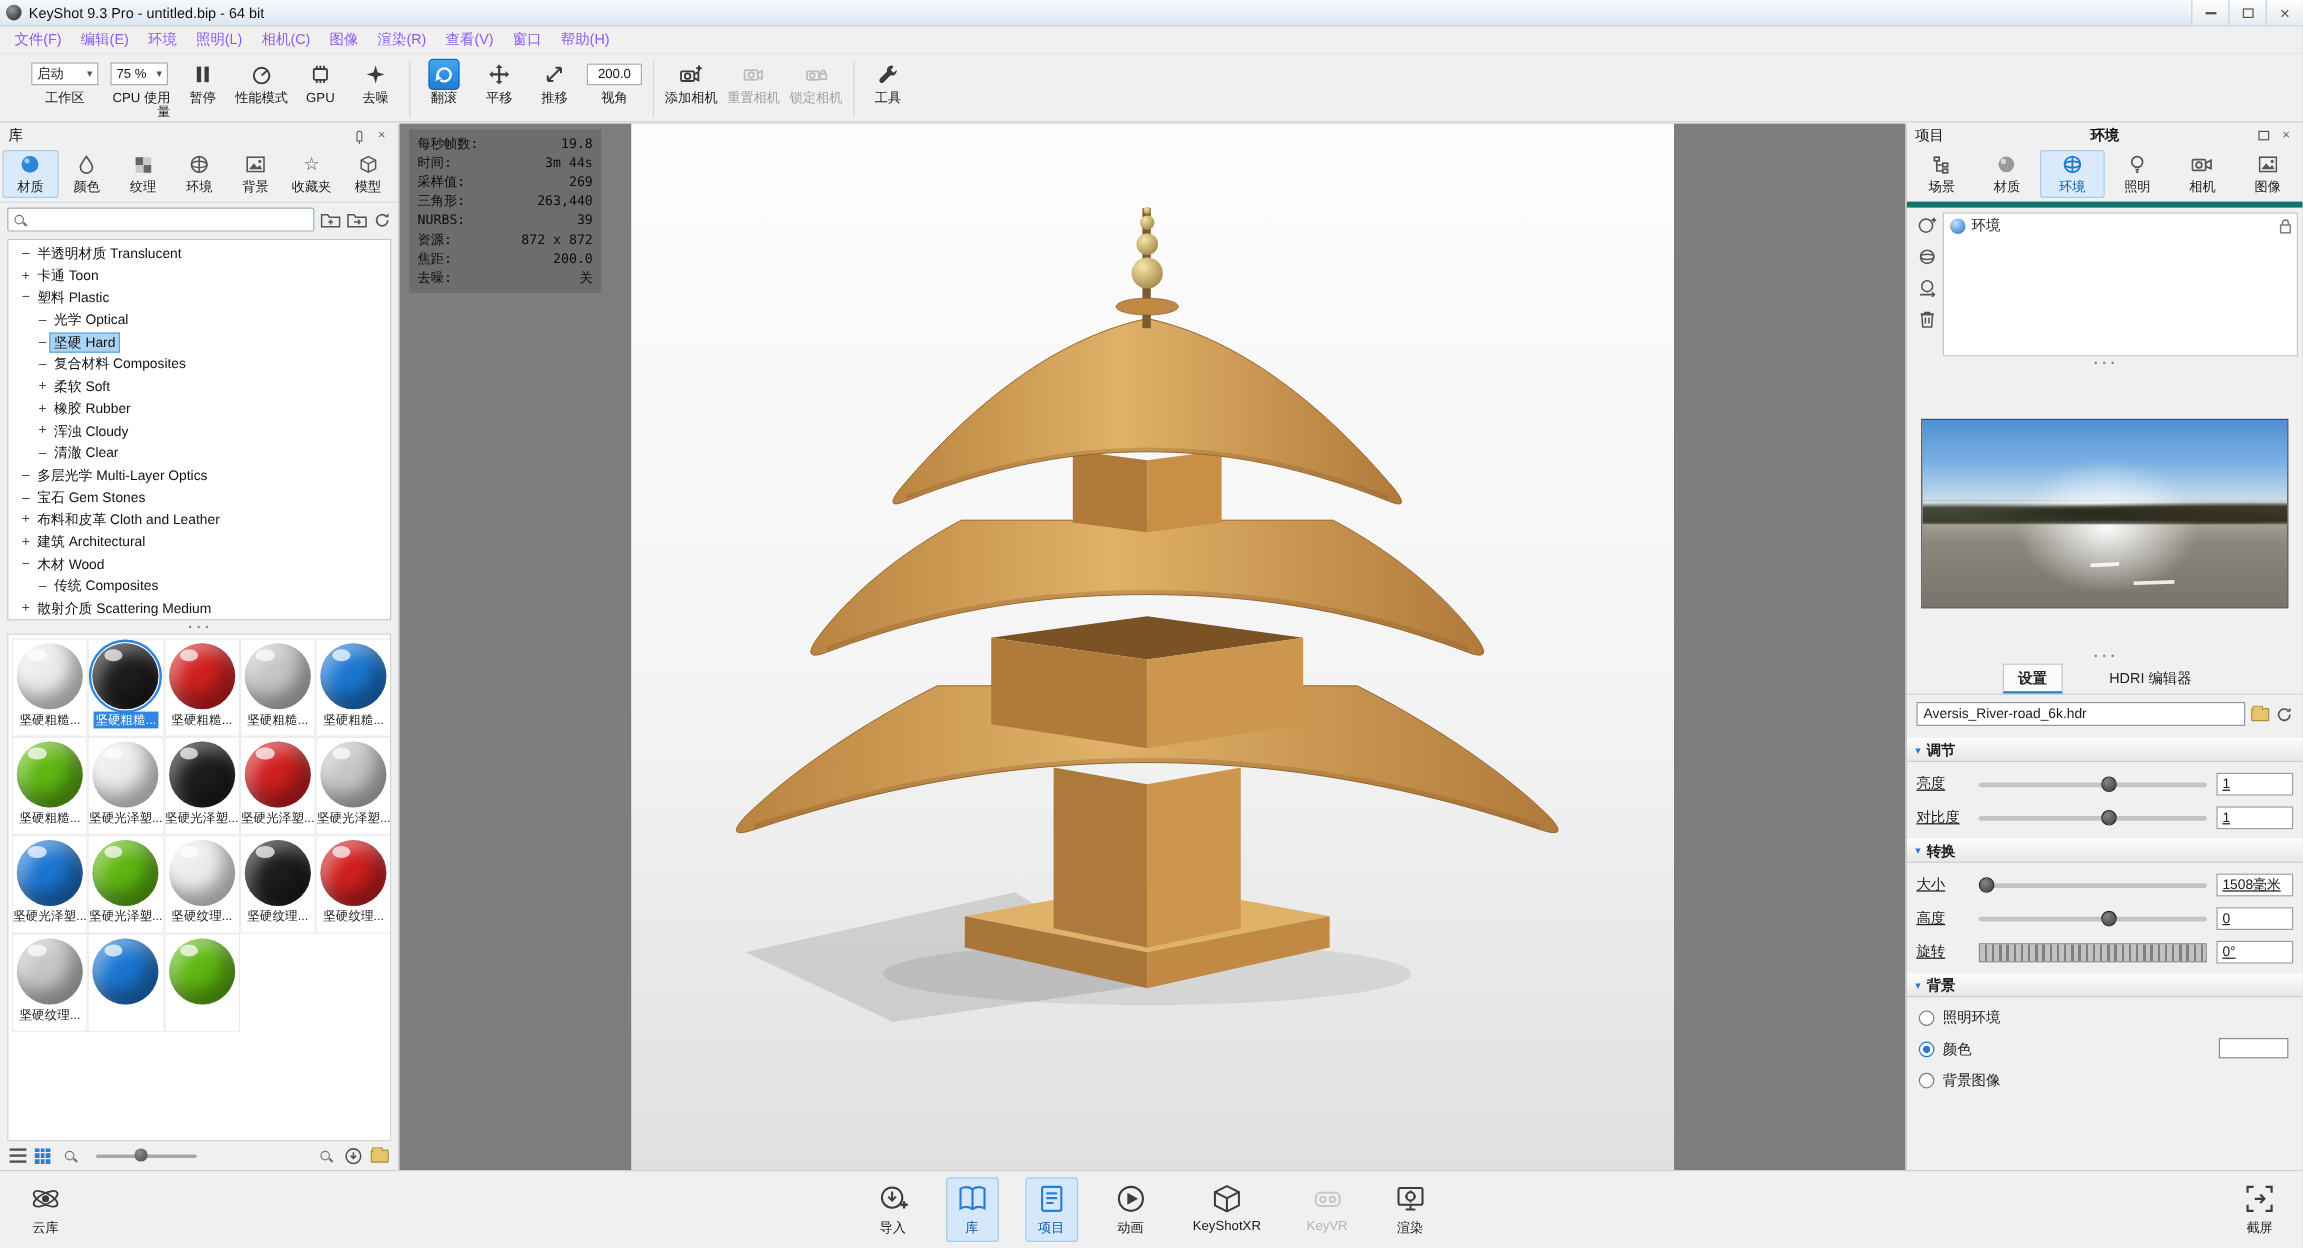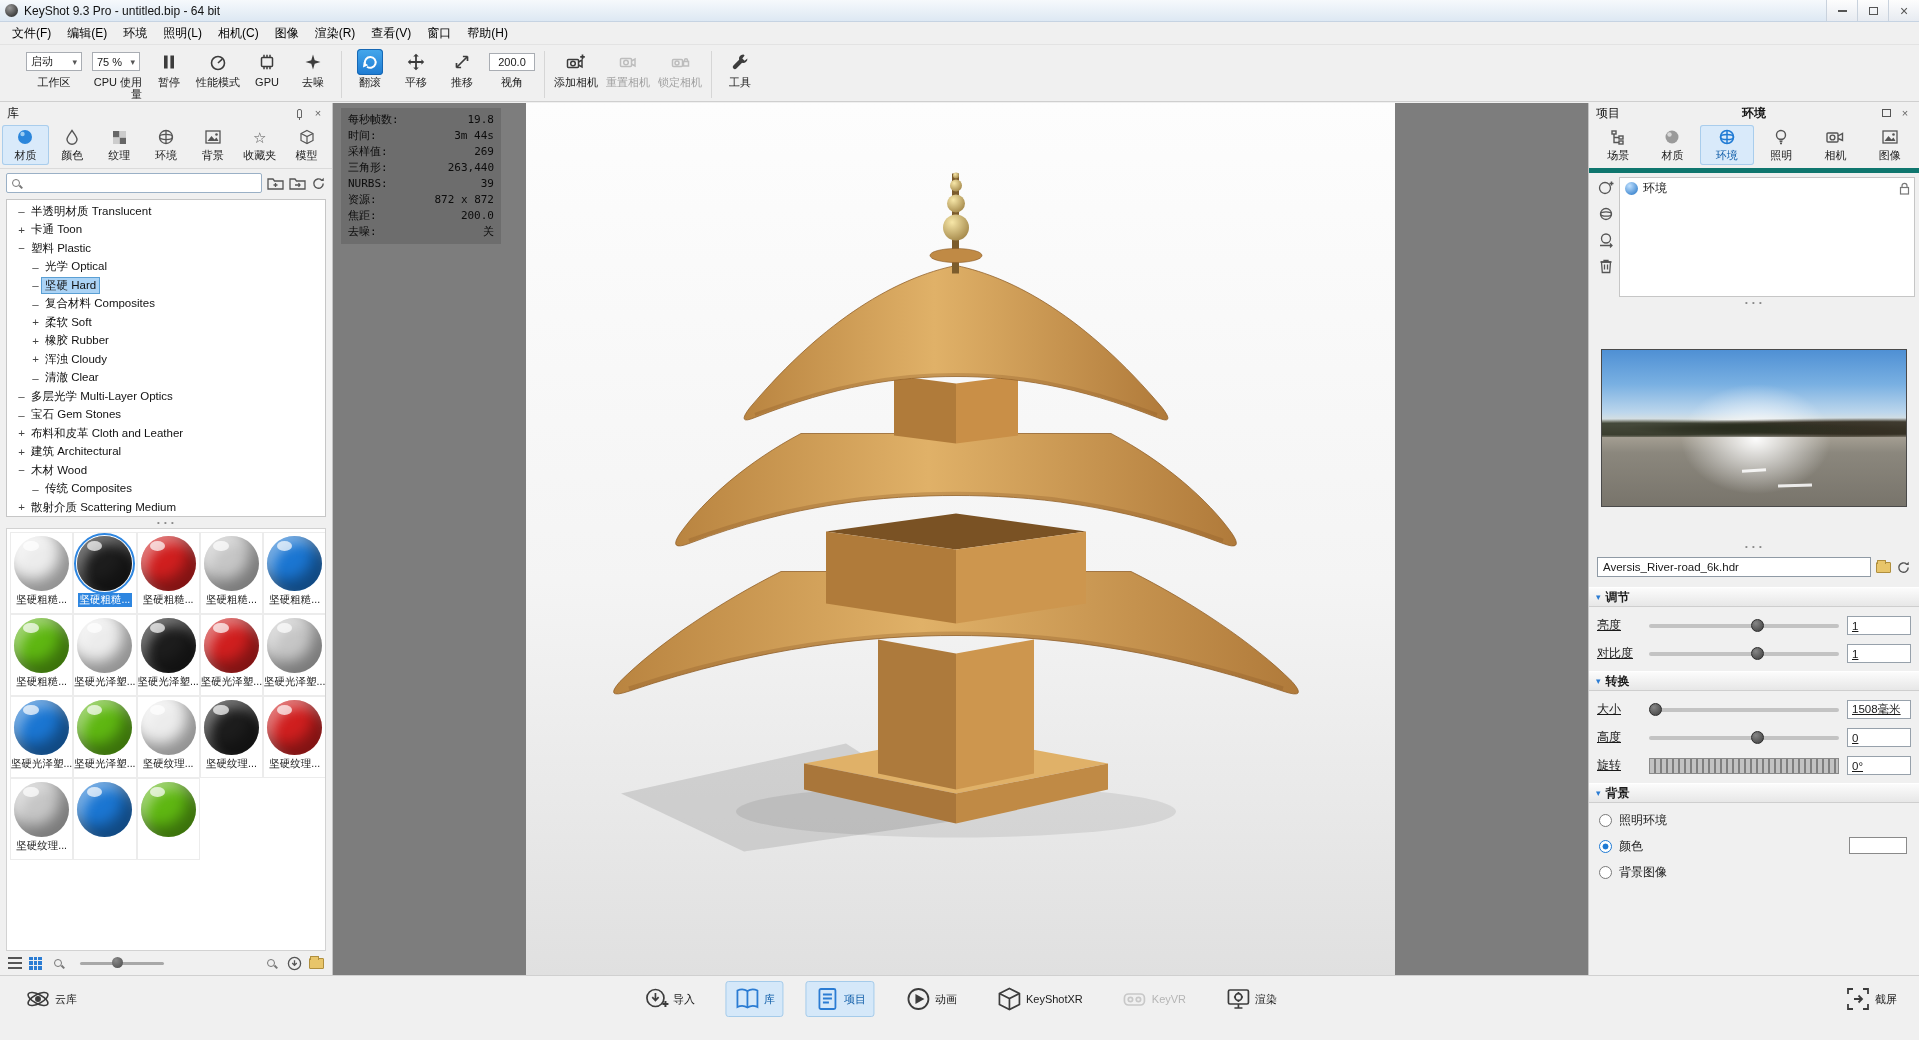--- a/index.html
+++ b/index.html
@@ -10,21 +10,21 @@
 .titlebar{height:22px;background:linear-gradient(#f6f9fc,#dde8f3);border-bottom:1px solid #c6d3e2;display:flex;align-items:center;padding-left:5px;position:relative;}
 .app-ico{width:13px;height:13px;border-radius:50%;background:radial-gradient(circle at 35% 30%,#9a9a9a,#1c1c1c);margin-right:6px;flex:0 0 auto;}
 .ttl{font-size:12px;color:#111;}
 .win-btns{position:absolute;right:0;top:0;display:flex;height:21px;}
 .win-btn{width:31px;border-left:1px solid #c9d2dd;background:linear-gradient(#fdfdfd,#e7ebf1);display:flex;align-items:center;justify-content:center;color:#444;font-size:12px;}
 .g-min{width:9px;height:2px;background:#555;}
 .g-max{width:9px;height:8px;border:1px solid #555;}
 .xch{font-size:14px;line-height:1;color:#555;}
 
 .menubar{height:23px;background:#f0f0f0;display:flex;align-items:center;padding:0 4px;border-bottom:1px solid #e3e3e3;}
-.mitem{padding:2px 8px;color:#000000;}
+.mitem{padding:2px 8px;color:#8b5cf6;}
 
 .toolbar{height:57px;background:#f0f0f0;border-bottom:1px solid #cfcfcf;display:flex;align-items:stretch;padding:3px 22px 0;}
 .tb-item{display:flex;flex-direction:column;align-items:center;margin:0 4px;min-width:38px;}
 .tb-ctrl{height:27px;display:flex;align-items:center;justify-content:center;}
 .tb-lbl{font-size:11px;color:#1a1a1a;line-height:12px;text-align:right;margin-top:1px;max-width:52px;}
 .tb-lbl.dis{color:#a0a0a0;}
 .tb-dd{width:56px;height:19px;border:1px solid #a9adb3;background:#fff;font-size:11px;display:flex;align-items:center;justify-content:space-between;padding:0 4px;}
 .tb-dd.narrow{width:48px;}
 .dd-ar{font-size:9px;color:#555;}
 .tb-input{width:46px;height:18px;border:1px solid #a9adb3;background:#fff;font-size:11px;display:flex;align-items:center;justify-content:center;}
@@ -116,21 +116,21 @@
 .slider{flex:1;height:4px;background:#c3c3c3;border-radius:2px;position:relative;}
 .knob{position:absolute;top:-5px;width:13px;height:13px;border-radius:50%;background:radial-gradient(circle at 35% 30%,#868686,#3d3d3d);border:1px solid #2b2b2b;margin-left:-6px;}
 .pval{width:64px;height:19px;border:1px solid #97a1ab;background:#fff;font-size:11.5px;display:flex;align-items:center;padding:0 4px;flex:0 0 auto;}
 .film{flex:1;height:16px;border:1px solid #8a8a8a;background:repeating-linear-gradient(90deg,#c2c2c2 0 4px,#7f7f7f 4px 6px);}
 .brow{display:flex;align-items:center;gap:7px;margin:9px 10px 0;font-size:12px;position:relative;}
 .radio{width:13px;height:13px;border-radius:50%;border:1px solid #7a7a7a;background:#fff;flex:0 0 auto;}
 .radio.sel{border-color:#1f7ad4;background:radial-gradient(circle,#1f7ad4 0 34%,#fff 42%);}
 .swatch{position:absolute;right:2px;top:-1px;width:58px;height:17px;border:1px solid #8a8a8a;background:#fff;}
 
 .bbar{position:absolute;left:0;right:0;bottom:0;height:65px;background:#f0f0f0;border-top:1px solid #d0d0d0;}
-.bb-item{display:flex;flex-direction:row;align-items:center;gap:3px;font-size:11px;color:#1a1a1a;padding:3px 7px;border-radius:3px;border:1px solid transparent;}
+.bb-item{display:flex;flex-direction:column;align-items:center;gap:3px;font-size:11px;color:#1a1a1a;padding:3px 7px;border-radius:3px;border:1px solid transparent;}
 .bb-item .bic{color:#3c3c3c;}
 .bb-item.sel{background:#d5e8f9;border-color:#a5cbea;}
 .bb-item.sel .bic{color:#2b7cd3;}
 .bb-item.sel{color:#0d5ca8;}
 .bb-item.dis{color:#b5b5b5;}
 .bb-item.dis .bic{color:#c8c8c8;}
 .bb-center{position:absolute;left:50%;transform:translateX(-50%);top:5px;display:flex;gap:22px;}
 .bb-left{position:absolute;left:16px;top:5px;}
 .bb-right{position:absolute;right:14px;top:5px;}
 </style>
@@ -796,20 +796,24 @@
       </div>
     </div>
     <div class="dots"></div>
     <div class="hdri">
       <div class="sun"></div>
       <div class="trees"></div>
       <div class="dashline" style="left:46%;top:76%;transform:rotate(-3deg);"></div>
       <div class="dashline" style="left:58%;top:86%;transform:rotate(-2deg);width:34px;"></div>
     </div>
     <div class="dots dotsr"></div>
+    <div class="stabs">
+      <span class="stab sel">设置</span>
+      <span class="stab">HDRI 编辑器</span>
+    </div>
     <div class="hdrrow">
       <div class="hdrfile">Aversis_River-road_6k.hdr</div>
       <span class="folder"></span>
       <span class="sr-ic">
           <svg width="15" height="15" viewBox="0 0 16 16" fill="none" stroke="#555" stroke-width="1.5">
             <path d="M13 8 a5 5 0 1 1 -1.7-3.7"></path>
             <polygon points="13.6,1.8 13.6,5.4 10,5.4" fill="#555" stroke="none"></polygon>
           </svg>
         </span>
     </div>

